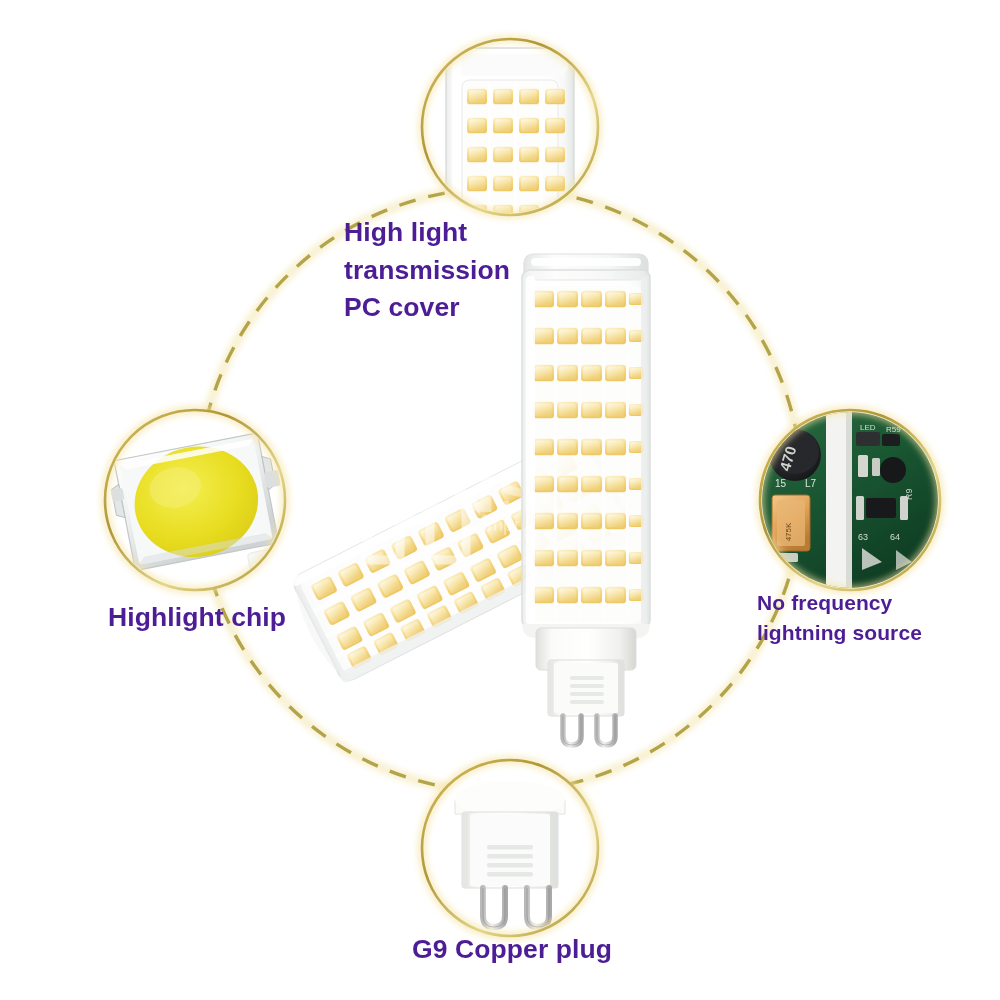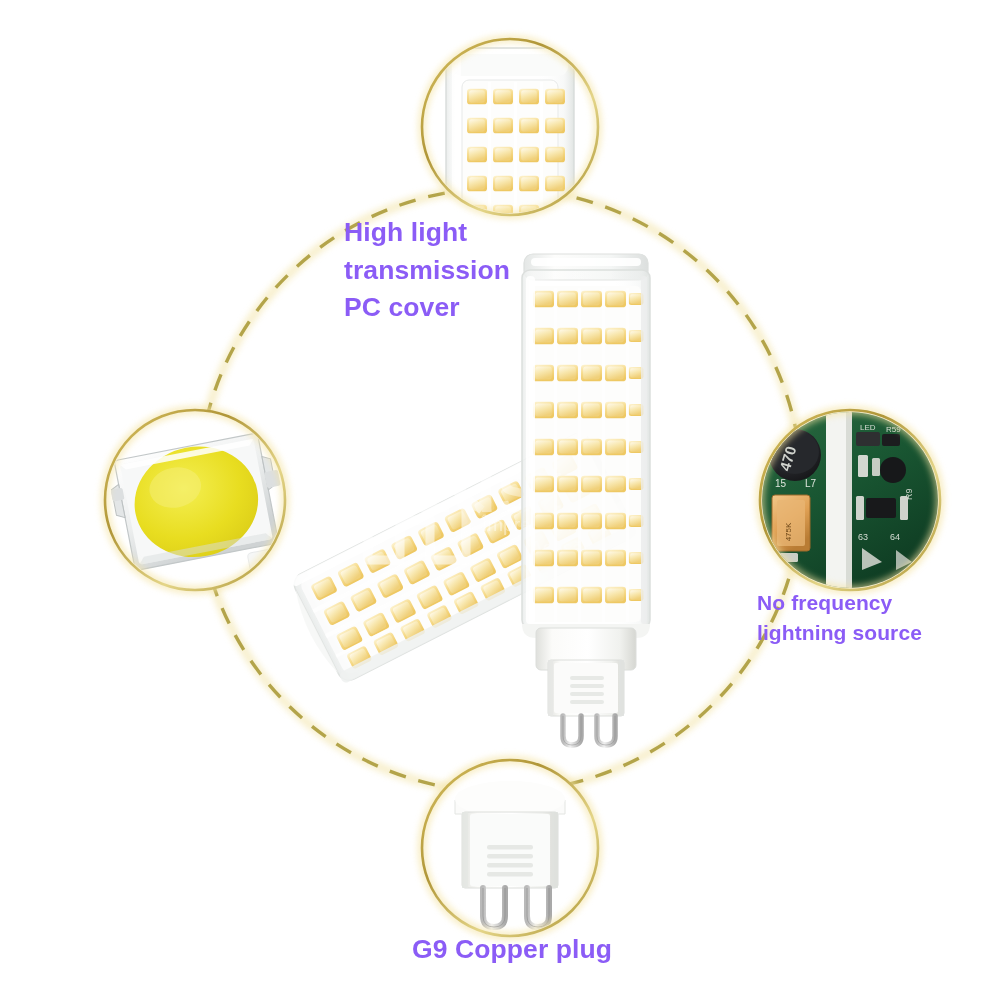--- a/index.html
+++ b/index.html
@@ -1,20 +1,20 @@
 <!DOCTYPE html>
 <html><head>
 <meta charset="utf-8">
 <style>
   html,body{margin:0;padding:0;}
   body{width:1000px;height:1000px;background:#ffffff;
        font-family:"Liberation Sans","DejaVu Sans",sans-serif;overflow:hidden;}
   #stage{position:relative;width:1000px;height:1000px;background:#fff;}
   #scene{position:absolute;inset:0;}
-  .lbl{position:absolute;color:#8b5cf6;font-weight:700;letter-spacing:.1px;
+  .lbl{position:absolute;color:#4c1d95;font-weight:700;letter-spacing:.1px;
        line-height:1.42;white-space:pre-line;}
   #lbl-pc{left:344px;top:214px;font-size:26.5px;}
   #lbl-chip{left:108px;top:599px;font-size:26.5px;}
   #lbl-nofreq{left:757px;top:588px;font-size:21px;}
   #lbl-g9{left:412px;top:931px;font-size:26.5px;}
 </style>
 </head>
 <body>
 
 <div id="stage">
@@ -468,19 +468,20 @@
 
       <rect x="548" y="660" width="5" height="56" fill="#e6e8e5" opacity="0.85"></rect>
       <rect x="619" y="660" width="5" height="56" fill="#e1e3e0" opacity="0.85"></rect>
     </g>
   </svg>
 
   <div class="lbl" id="lbl-pc">High light
 transmission
 PC cover</div>
 
+  <div class="lbl" id="lbl-chip">Highlight chip</div>
 
   <div class="lbl" id="lbl-nofreq">No frequency
 lightning source</div>
 
   <div class="lbl" id="lbl-g9">G9 Copper plug</div>
 
 </div>
 
 </body></html>

